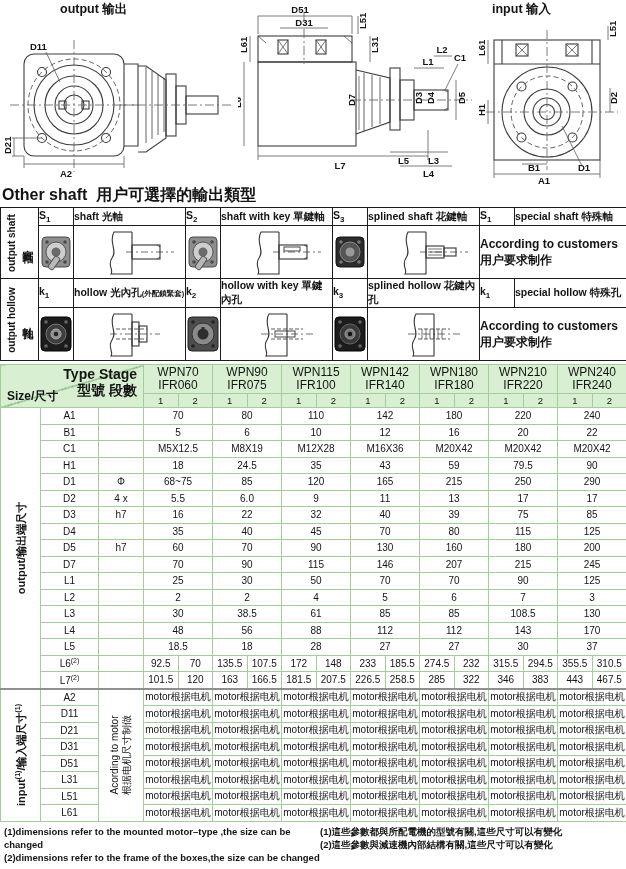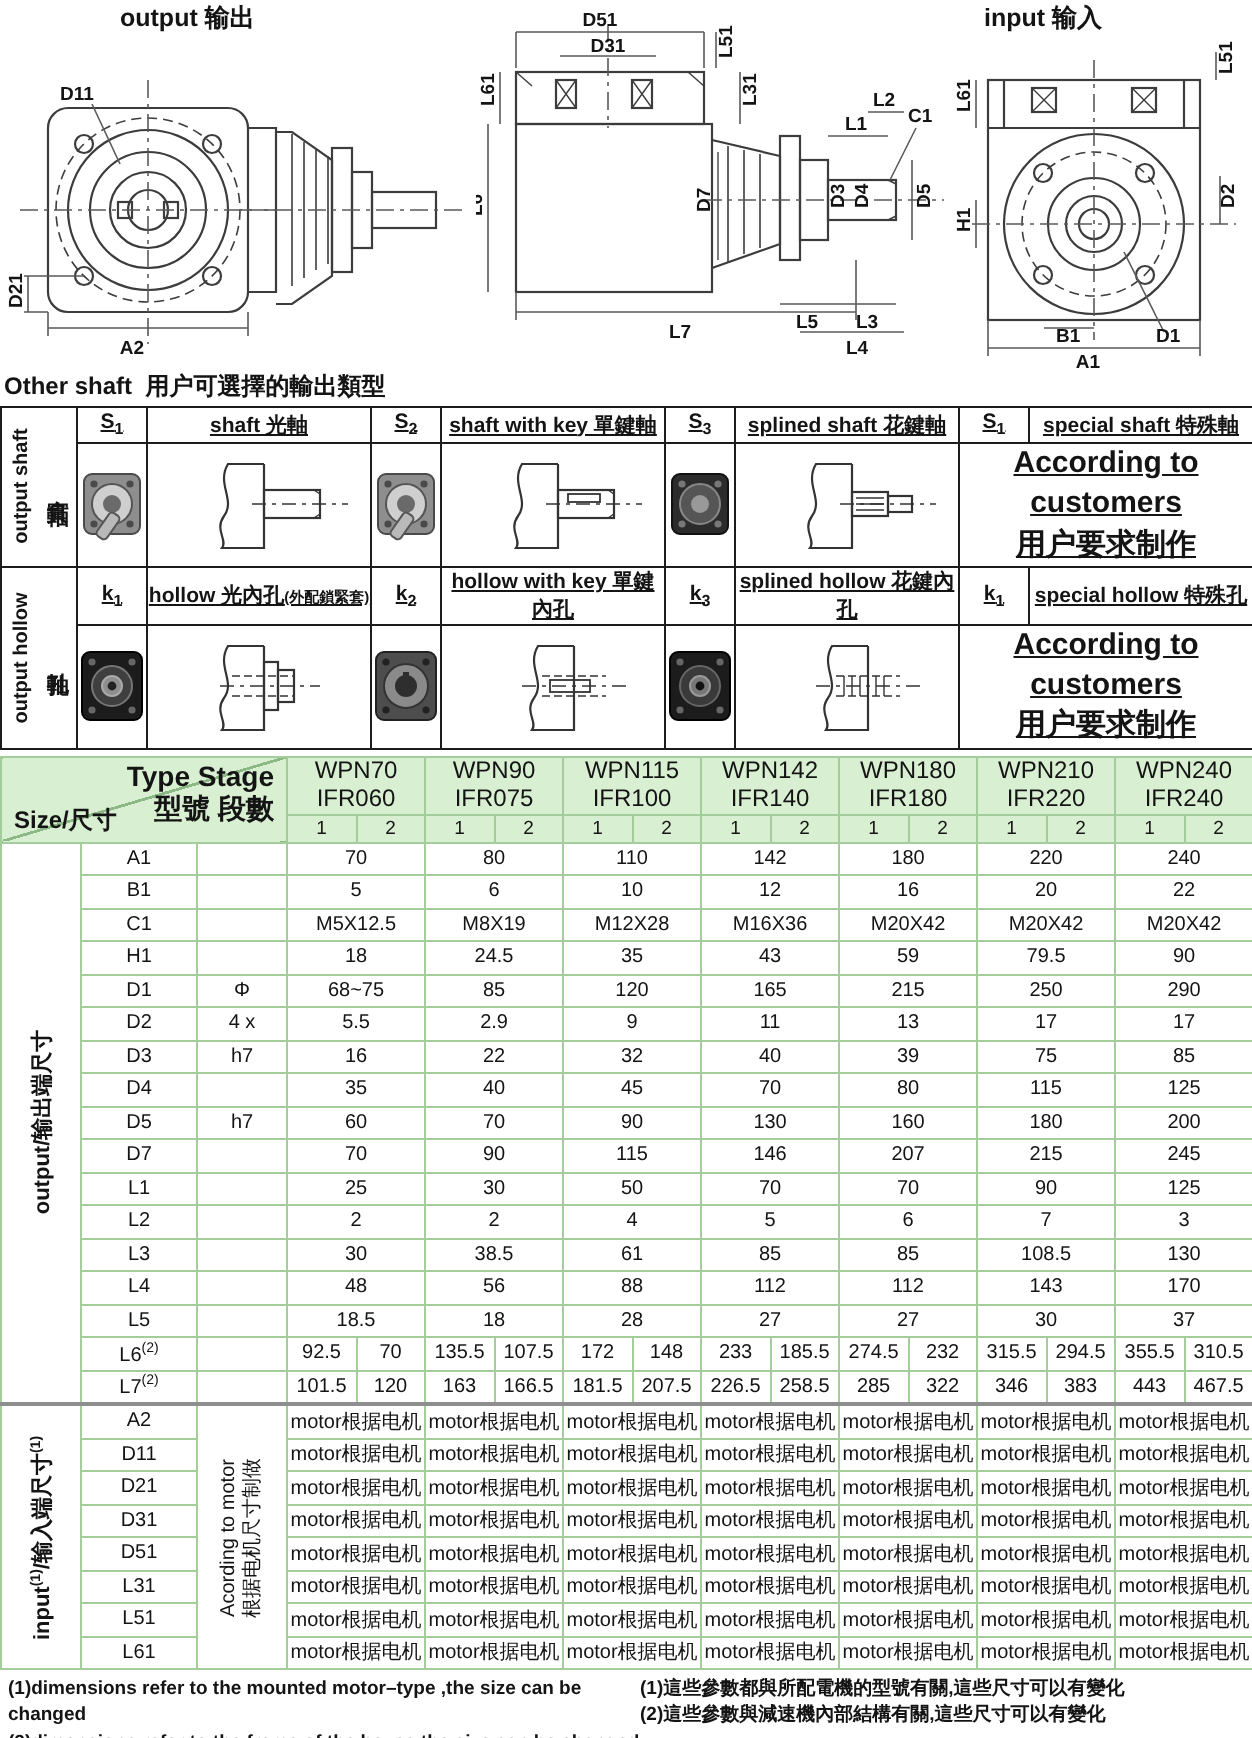--- a/index.html
+++ b/index.html
@@ -7,31 +7,31 @@
   .page{position:relative;width:626px;height:869px;overflow:hidden;background:#fff;}
 
   
   .drawings{position:relative;width:626px;height:184px;}
   .dtitle{position:absolute;font-weight:bold;font-size:12.5px;white-space:nowrap;}
   .dtitle.out{left:60px;top:1px;}
   .dtitle.inp{left:492px;top:1px;}
   .dr{position:absolute;}
 
   
-  .os-heading{font-weight:bold;font-size:12px;margin:1px 0 1px 2px;white-space:nowrap;}
+  .os-heading{font-weight:bold;font-size:16px;margin:1px 0 1px 2px;white-space:nowrap;}
   table.os{width:626px;border-collapse:collapse;table-layout:fixed;}
-  table.os td{border:1.6px solid #1c1c1c;padding:0;text-align:center;vertical-align:middle;overflow:hidden;text-decoration:underline;}
+  table.os td{border:1.6px solid #1c1c1c;padding:0;text-align:left;vertical-align:middle;overflow:hidden;}
   tr.os-head td{height:17px;font-weight:bold;font-size:10.5px;}
   tr.os-img td{height:52px;}
   td.os-side{position:relative;}
   .side-en{position:absolute;top:50%;left:10px;transform:translate(-50%,-50%) rotate(-90deg);white-space:nowrap;font-weight:bold;font-size:10px;}
   .side-zh{position:absolute;top:50%;right:3px;transform:translate(0,-50%);writing-mode:vertical-rl;font-weight:bold;font-size:11px;letter-spacing:2px;}
   .os-code sub{font-size:8px;}
   .sm{font-size:7.5px;}
-  td.os-custom{font-weight:bold;font-size:15px;line-height:1.35;}
+  td.os-custom{font-weight:bold;font-size:12px;line-height:1.35;}
   .os svg{display:block;margin:0 auto;}
 
   
   table.spec{width:626px;border-collapse:collapse;table-layout:fixed;margin-top:3px;font-size:10px;}
   table.spec td, table.spec th{border:1px solid #a3cd9b;padding:0;text-align:center;vertical-align:middle;font-weight:normal;}
   table.spec td{height:15.5px;background:#fff;}
   th.model{background:#d9efd2;font-weight:bold;font-size:12px;line-height:1.12;height:28px;}
   th.stage{background:#d9efd2;font-weight:bold;font-size:9.5px;height:13px;}
   th.corner{background:
     linear-gradient(to bottom right, rgba(0,0,0,0) calc(50% - 0.7px), #8cb886 calc(50% - 0.7px), #8cb886 calc(50% + 0.7px), rgba(0,0,0,0) calc(50% + 0.7px)),
@@ -506,21 +506,21 @@
           <td class="val" colspan="2">120</td>
           <td class="val" colspan="2">165</td>
           <td class="val" colspan="2">215</td>
           <td class="val" colspan="2">250</td>
           <td class="val" colspan="2">290</td>
         </tr>
         <tr>
           <td class="rname">D2</td>
           <td class="qual">4 x</td>
           <td class="val" colspan="2">5.5</td>
-          <td class="val" colspan="2">2.9</td>
+          <td class="val" colspan="2">6.0</td>
           <td class="val" colspan="2">9</td>
           <td class="val" colspan="2">11</td>
           <td class="val" colspan="2">13</td>
           <td class="val" colspan="2">17</td>
           <td class="val" colspan="2">17</td>
         </tr>
         <tr>
           <td class="rname">D3</td>
           <td class="qual">h7</td>
           <td class="val" colspan="2">16</td>

